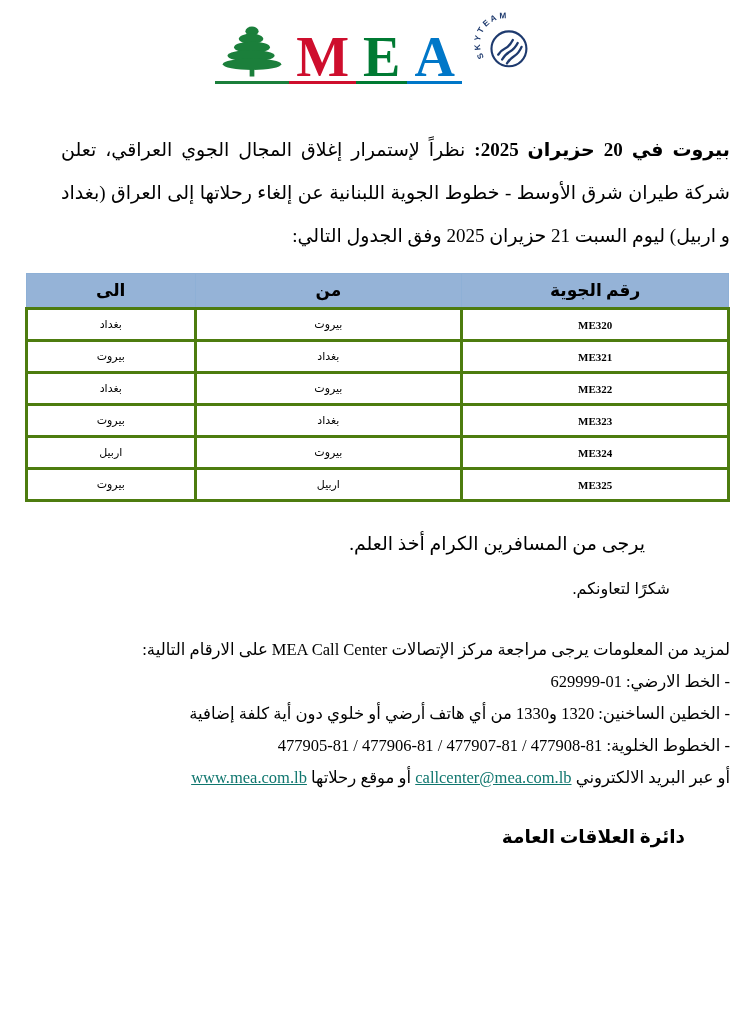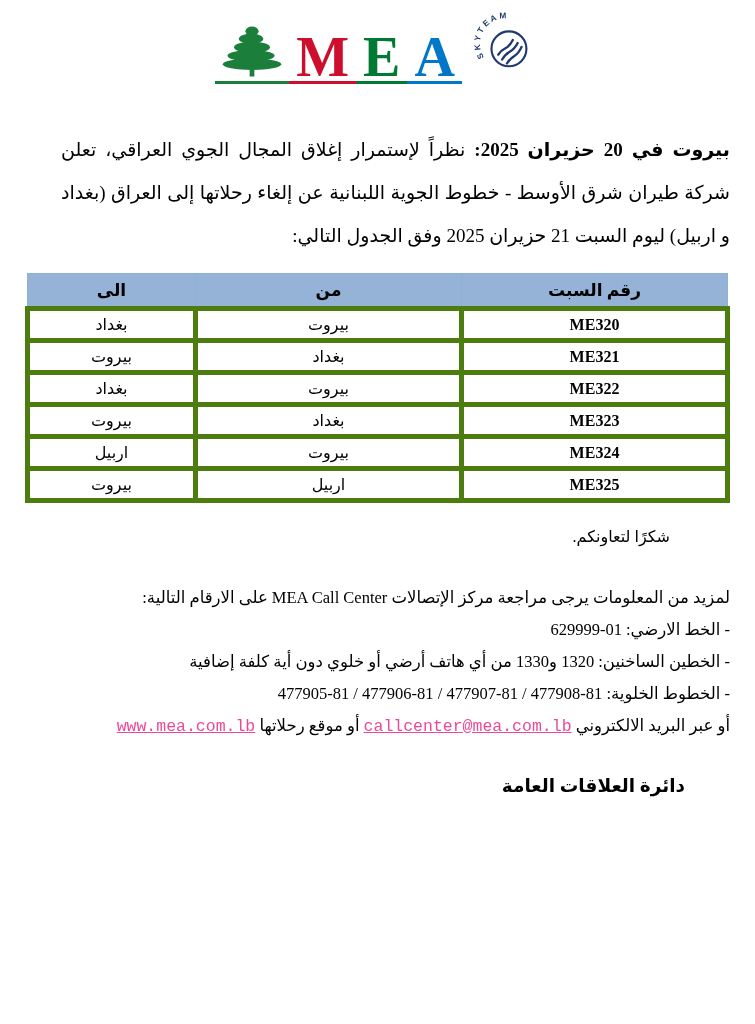--- a/index.html
+++ b/index.html
@@ -27,30 +27,30 @@
   
   .para { direction:rtl; text-align:justify; font-size:19px; line-height:43px; margin-top:44px;margin-left:36px; }
   .para .lead { font-weight:bold; }
   
   table.flights { width:100%; border-collapse:collapse; direction:rtl; margin-top:16px; }
   table.flights th {
     background:#95b3d7; border:1px solid #8eb0d6; font-weight:bold; font-size:17px;
     height:35px; text-align:center; color:#000;
   }
   table.flights td {
-    border:5px solid #4d7c0f; height:32px; text-align:center; font-size:16px;
+    border:3px solid #4d7c0f; height:32px; text-align:center; font-size:11px;
   }
   td.flight-no { font-weight:bold; font-size:17px; font-family:"Liberation Serif",serif; }
   
   .note1 { direction:rtl; text-align:right; font-size:19px; margin:30px 85px 0 0; }
   .note2 { direction:rtl; text-align:right; font-size:16px; margin:24px 60px 0 0; }
   
   .contact { direction:rtl; text-align:right; font-size:16.5px; line-height:32px; margin-top:36px; padding-left:10px; }
   .contact .line { padding-left:4px; }
-  a.link { color:#ec4899; text-decoration:underline; cursor:pointer;font-family:Liberation Mono, monospace; }
+  a.link { color:#0f766e; text-decoration:underline; cursor:pointer; }
   
   .footer { direction:rtl; text-align:right; font-weight:bold; font-size:18.5px; line-height:31px; margin:28px 45px 0 0; }
 </style>
 </head>
 <body>
 
 <div class="page">
 
   <div class="logo-row">
     <div class="mea-logo">
@@ -94,21 +94,21 @@
   <p class="para"><span class="lead">بيروت في 20 حزيران 2025:</span><span> نظراً لإستمرار إغلاق المجال الجوي العراقي، تعلن شركة طيران شرق الأوسط - خطوط الجوية اللبنانية عن إلغاء رحلاتها إلى العراق  (بغداد و اربيل) ليوم السبت 21 حزيران 2025 وفق الجدول التالي:</span></p>
 
   <table class="flights">
     <colgroup>
         <col style="width:38%">
         <col style="width:38%">
         <col style="width:24%">
       </colgroup>
     <thead>
       <tr>
-        <th>رقم السبت</th>
+        <th>رقم الجوية</th>
         <th>من</th>
         <th>الى</th>
       </tr>
     </thead>
     <tbody>
       <tr>
         <td class="flight-no">ME320</td>
         <td>بيروت</td>
         <td>بغداد</td>
       </tr>
@@ -133,20 +133,21 @@
         <td>اربيل</td>
       </tr>
       <tr>
         <td class="flight-no">ME325</td>
         <td>اربيل</td>
         <td>بيروت</td>
       </tr>
     </tbody>
   </table>
 
+  <div class="note1">يرجى من المسافرين الكرام أخذ العلم.</div>
   <div class="note2">شكرًا لتعاونكم.</div>
 
   <div class="contact">
     <div class="line"><span>لمزيد من المعلومات يرجى مراجعة مركز الإتصالات </span><span>MEA Call Center</span><span> على الارقام التالية:</span></div>
     <div class="line">- الخط الارضي: 01-629999</div>
     <div class="line">- الخطين الساخنين: 1320 و1330 من أي هاتف أرضي أو خلوي دون أية كلفة إضافية</div>
     <div class="line">- الخطوط الخلوية:  81-477908 / 81-477907 / 81-477906 / 81-477905</div>
     <div class="line"><span>أو عبر البريد الالكتروني </span><a class="link">callcenter@mea.com.lb</a><span>  أو موقع رحلاتها </span><a class="link">www.mea.com.lb</a></div>
   </div>
 

